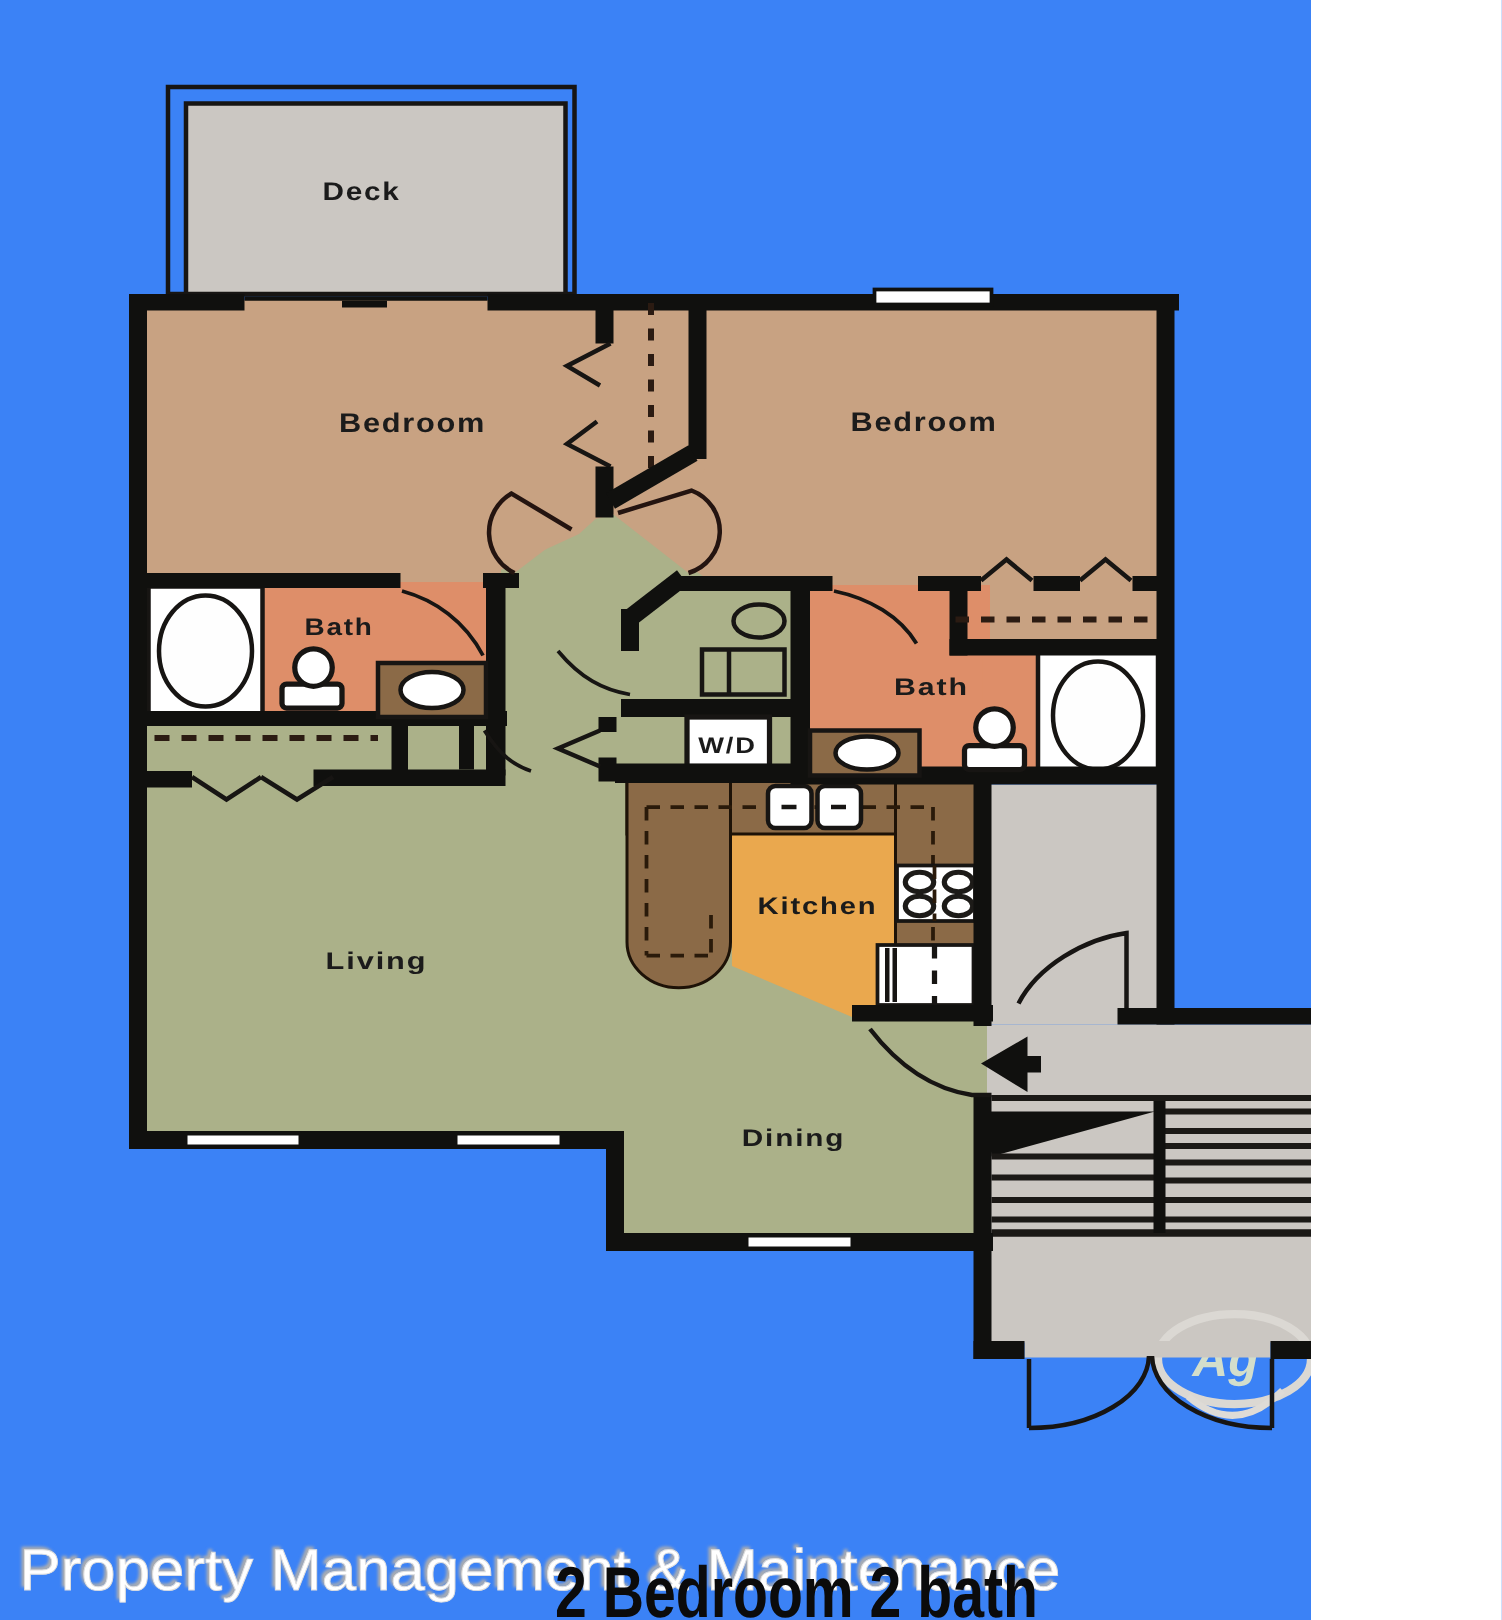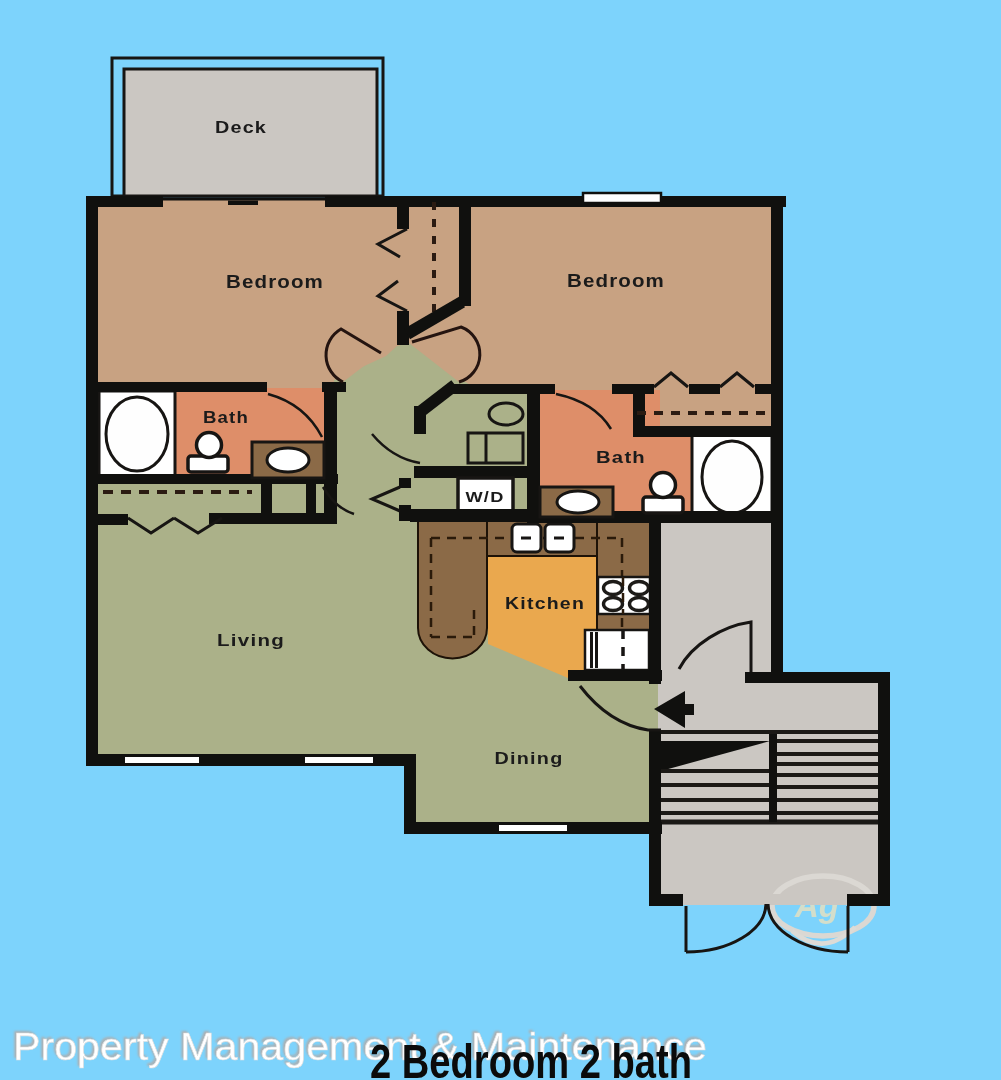--- a/index.html
+++ b/index.html
@@ -1,16 +1,16 @@
 <!DOCTYPE html>
 <html><head>
 <meta charset="utf-8">
 <style>
   html,body{margin:0;padding:0;background:#ffffff;}
-  .wrap{width:1001px;height:1080px;position:relative;overflow:hidden;background:#7dd3fc;}
+  .wrap{width:874px;height:1080px;position:relative;overflow:hidden;background:#3b82f6;}
   text{font-family:"Liberation Sans",sans-serif;}
   .lbl{font-weight:bold;fill:#1b1b1b;letter-spacing:1px;}
 </style>
 </head>
 <body>
 <div class="wrap">
 <svg width="1001" height="1080" viewBox="0 0 1001 1080">
 
 <g>
   <rect x="112" y="58" width="271" height="138" fill="none" stroke="#171513" stroke-width="3"></rect>

